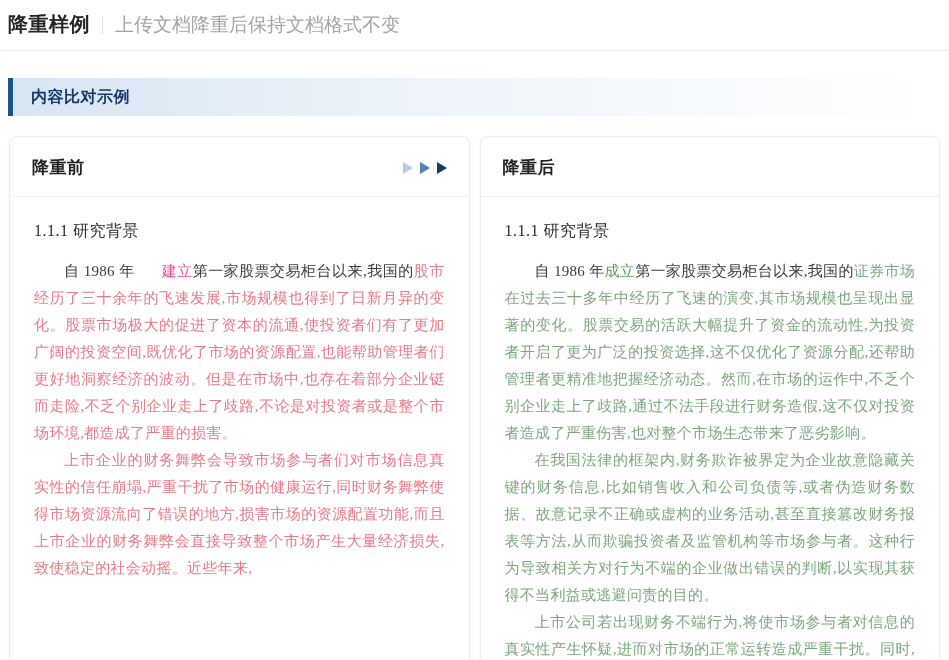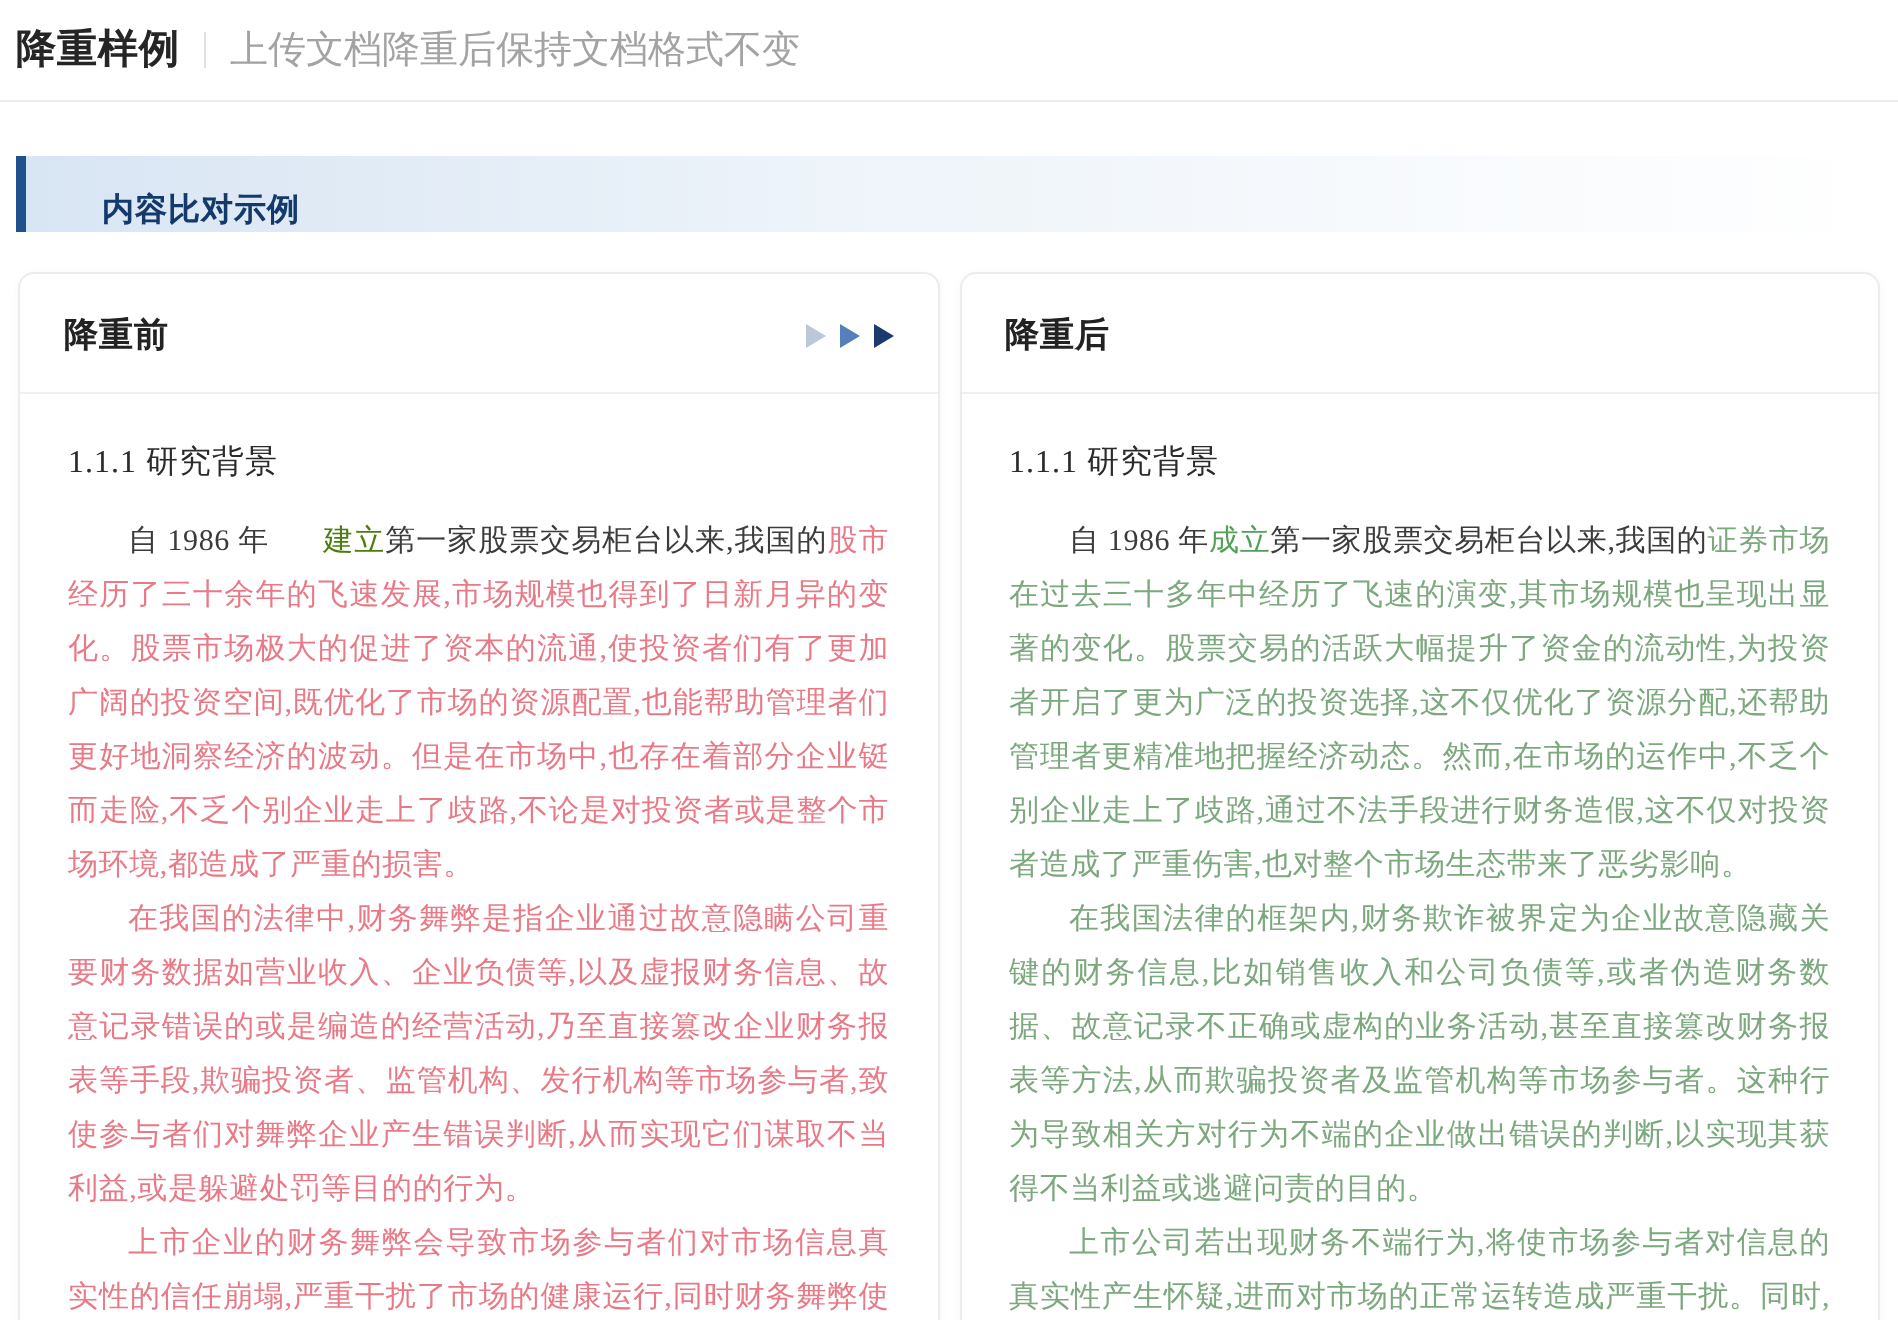--- a/index.html
+++ b/index.html
@@ -21,24 +21,23 @@
   .title-divider{
     width:1px;height:18px;background:#e0e0e0;margin:0 12px;
   }
   .page-subtitle{
     font-size:19px;color:#a3a3a3;
   }
   
   .section-bar{
     margin:27px 8px 0 8px;
     height:38px;
-    display:flex;align-items:flex-end;
+    display:flex;align-items:center;
     background:linear-gradient(90deg,#d8e5f3 0%,#eef4fa 45%,#ffffff 100%);
     border-left:5px solid #21518a;
-    padding-left:20px;
   }
   .section-title{
     font-size:16px;font-weight:bold;color:#14396b;margin-left:18px;letter-spacing:.5px;
   }
   
   .compare-wrap{
     display:flex;gap:10px;
     padding:20px 9px 0 9px;
   }
   .panel{
@@ -106,22 +105,21 @@
       <span class="panel-title">降重前</span>
       <span class="arrow-group">
         <span class="arrow" style="border-left-color: rgb(188, 200, 218);"></span>
         <span class="arrow" style="border-left-color: rgb(85, 128, 187);"></span>
         <span class="arrow" style="border-left-color: rgb(29, 58, 110);"></span>
       </span>
     </div>
     <div class="panel-body">
       <div class="doc-heading">1.1.1  研究背景</div>
       <div>
-          <p class="doc-para"><span style="color: rgb(60, 60, 60);">自 1986 年</span><span style="color: #4d7c0f; margin-left: 27px;">建立</span><span style="color: rgb(60, 60, 60);">第一家股票交易柜台以来,我国的</span><span style="color: rgb(232, 122, 136);">股市经历了三十余年的飞速发展,市场规模也得到了日新月异的变化。股票市场极大的促进了资本的流通,使投资者们有了更加广阔的投资空间,既优化了市场的资源配置,也能帮助管理者们更好地洞察经济的波动。但是在市场中,也存在着部分企业铤而走险,不乏个别企业走上了歧路,不论是对投资者或是整个市场环境,都造成了严重的损害。</span></p>
-          <p class="doc-para"><span style="color: rgb(232, 122, 136);">在我国的法律中,财务舞弊是指企业通过故意隐瞒公司重要财务数据如营业收入、企业负债等,以及虚报财务信息、故意记录错误的或是编造的经营活动,乃至直接篡改企业财务报表等手段,欺骗投资者、监管机构、发行机构等市场参与者,致使参与者们对舞弊企业产生错误判断,从而实现它们谋取不当利益,或是躲避处罚等目的的行为。</span></p>
+          <p class="doc-para"><span style="color: rgb(60, 60, 60);">自 1986 年</span><span style="color: #ec4899; margin-left: 27px;">建立</span><span style="color: rgb(60, 60, 60);">第一家股票交易柜台以来,我国的</span><span style="color: rgb(232, 122, 136);">股市经历了三十余年的飞速发展,市场规模也得到了日新月异的变化。股票市场极大的促进了资本的流通,使投资者们有了更加广阔的投资空间,既优化了市场的资源配置,也能帮助管理者们更好地洞察经济的波动。但是在市场中,也存在着部分企业铤而走险,不乏个别企业走上了歧路,不论是对投资者或是整个市场环境,都造成了严重的损害。</span></p>
           <p class="doc-para"><span style="color: rgb(232, 122, 136);">上市企业的财务舞弊会导致市场参与者们对市场信息真实性的信任崩塌,严重干扰了市场的健康运行,同时财务舞弊使得市场资源流向了错误的地方,损害市场的资源配置功能,而且上市企业的财务舞弊会直接导致整个市场产生大量经济损失,致使稳定的社会动摇。近些年来,</span></p>
         </div>
 
     </div>
   </div>
 
   <div class="panel">
     <div class="panel-header">
       <span class="panel-title">降重后</span>
     </div>

